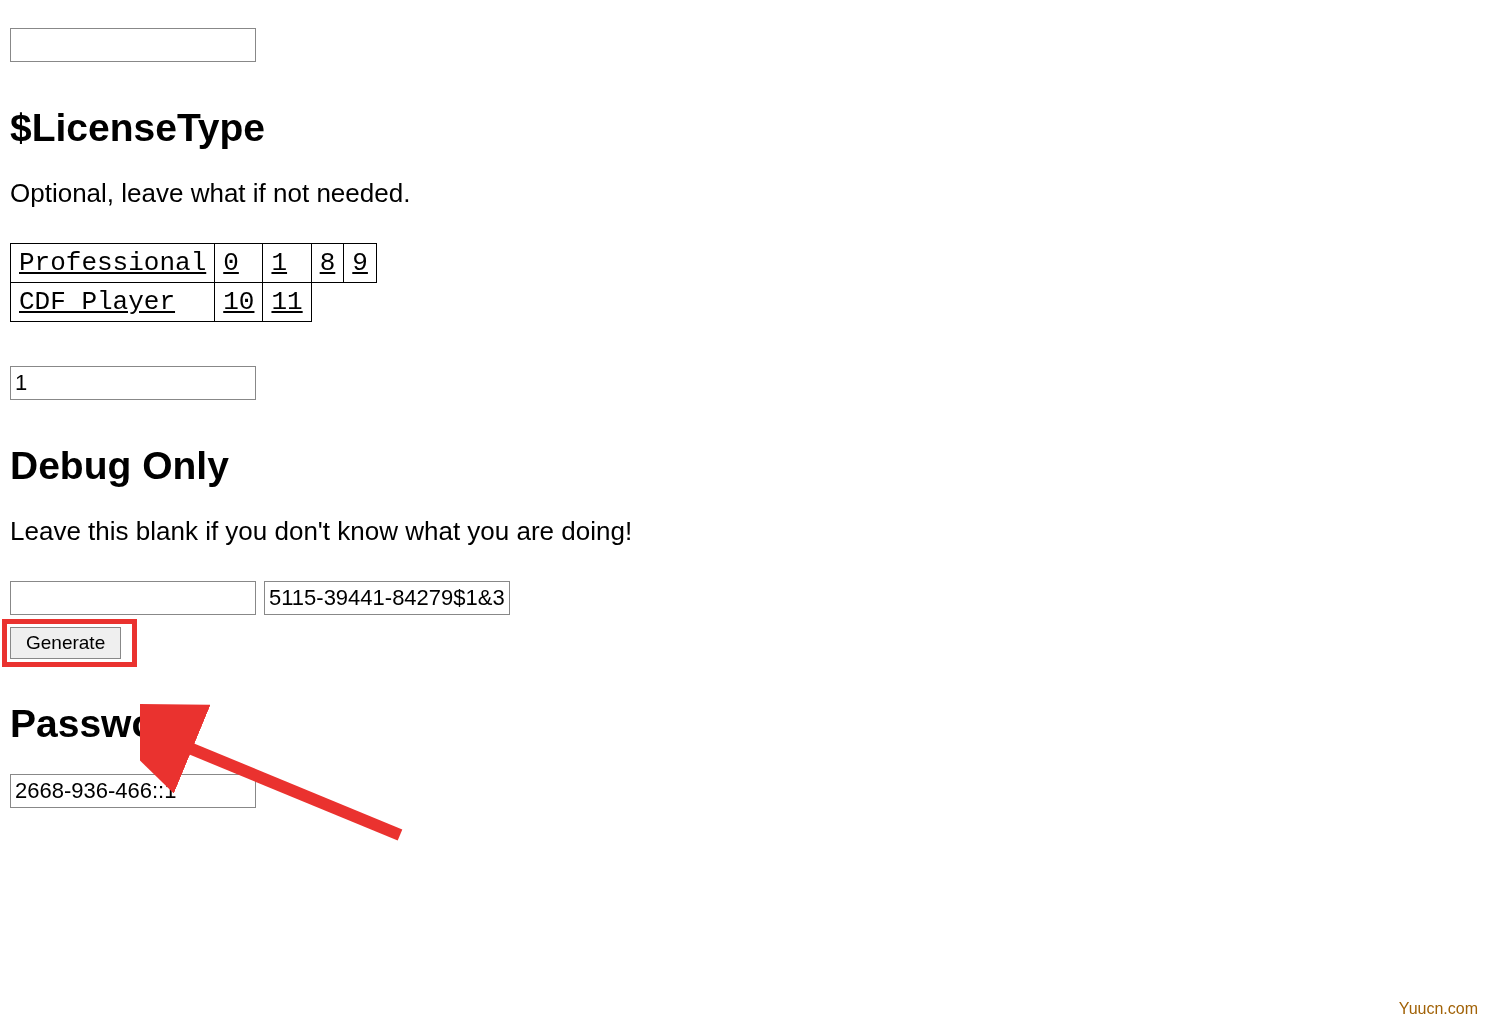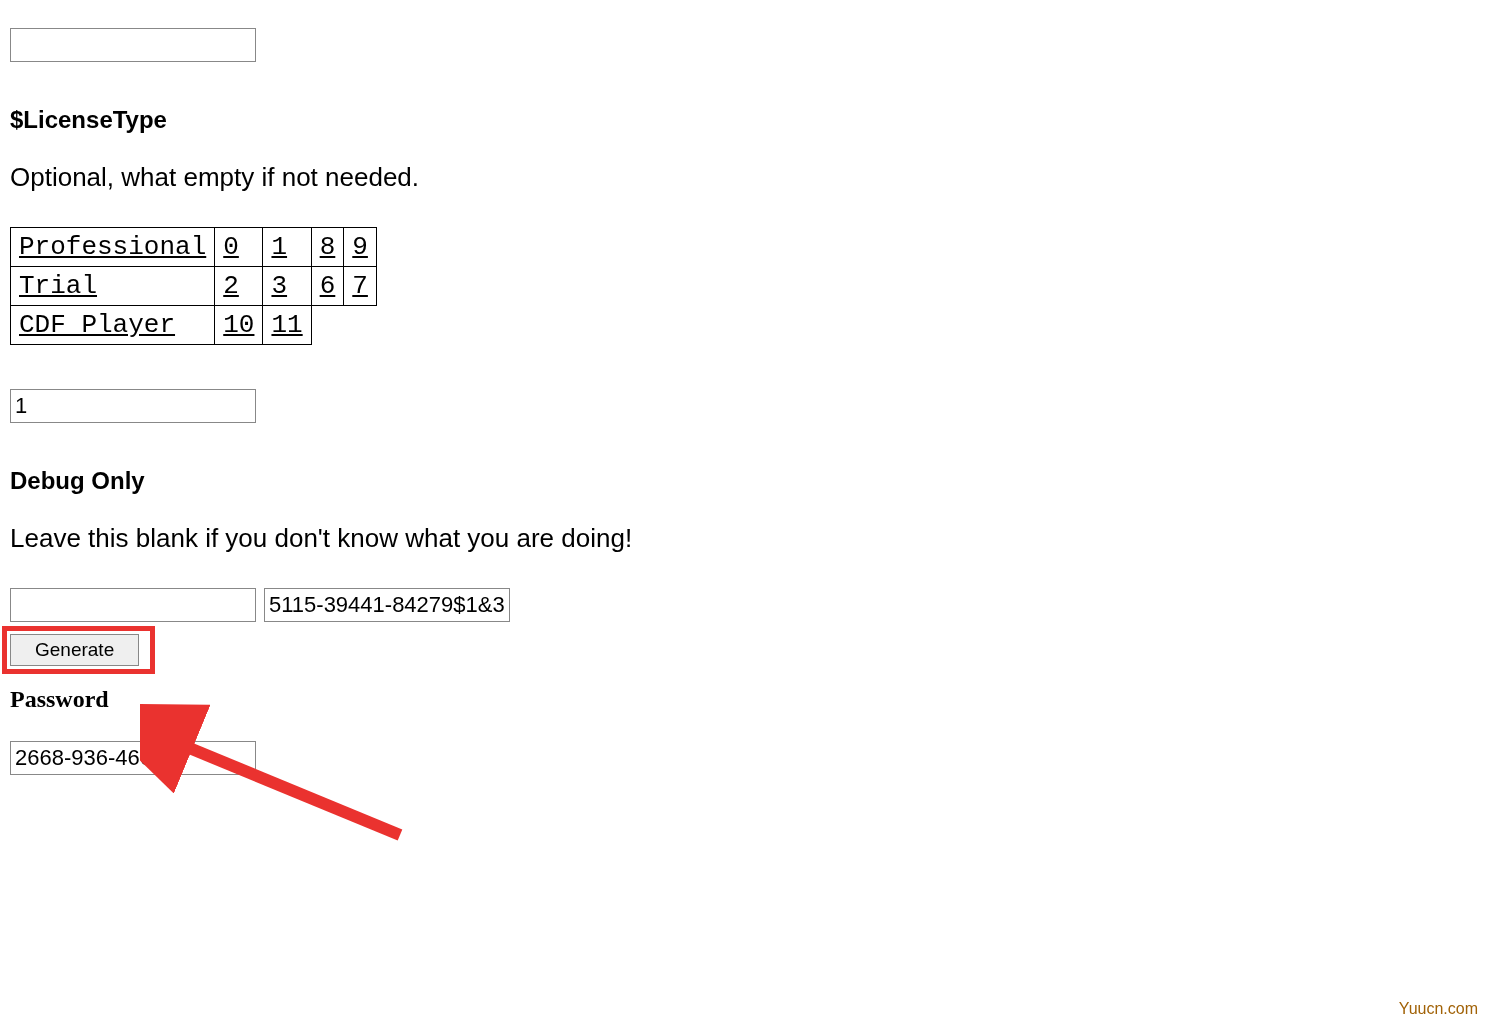--- a/index.html
+++ b/index.html
@@ -29,21 +29,21 @@
       width: 246px;
     }
     .input-debug2 {
       width: 246px;
       margin-left: 8px;
     }
     .input-password {
       width: 246px;
     }
     h2 {
-      font-size: 24px;
+      font-size: 39px;
       font-weight: bold;
       margin-top: 44px;
       margin-bottom: 28px;
     }
     .desc {
       font-size: 26px;
       margin-bottom: 34px;
     }
     .top-input-wrapper {
       margin-top: 18px;
@@ -70,21 +70,21 @@
       align-items: center;
       margin-bottom: 12px;
     }
     .generate-wrapper {
       position: relative;
       display: inline-block;
     }
     button {
       font-size: 19px;
       font-family: Arial, sans-serif;
-      padding: 4px 24px;
+      padding: 4px 15px;
       background: #efefef;
       border: 1px solid #888;
       cursor: pointer;
     }
     .red-box {
       position: absolute;
       border: 5px solid #ea322f;
       top: -8px;
       left: -8px;
       right: -16px;
@@ -92,58 +92,50 @@
       pointer-events: none;
     }
     .arrow-svg {
       position: absolute;
       left: 140px;
       top: 700px;
       pointer-events: none;
       z-index: 10;
     }
     .password-section h2 {
-      margin-top: 20px;
-      font-family: Liberation Serif, serif;
+      margin-top: 43px;
     }
     .footer-credit {
       position: absolute;
       right: 22px;
       bottom: 6px;
       font-size: 16px;
       color: #a16207;
     }
   </style>
 </head>
 <body>
 
 
 
 <div class="top-input-wrapper">
   <input type="text" class="input-top" value="" style="">
 </div>
 
 <h2>$LicenseType</h2>
-<p class="desc">Optional, what empty if not needed.</p>
+<p class="desc">Optional, leave what if not needed.</p>
 
 <table>
   <tbody id="license-table-body">
       <tr>
         <td>Professional</td>
         <td>0</td>
         <td>1</td>
         <td>8</td>
         <td>9</td>
-      </tr>
-      <tr>
-        <td>Trial</td>
-        <td>2</td>
-        <td>3</td>
-        <td>6</td>
-        <td>7</td>
       </tr>
       <tr>
         <td>CDF Player</td>
         <td>10</td>
         <td>11</td>
         <td class="noborder"></td>
         <td class="noborder"></td>
       </tr>
     </tbody>
 </table>

